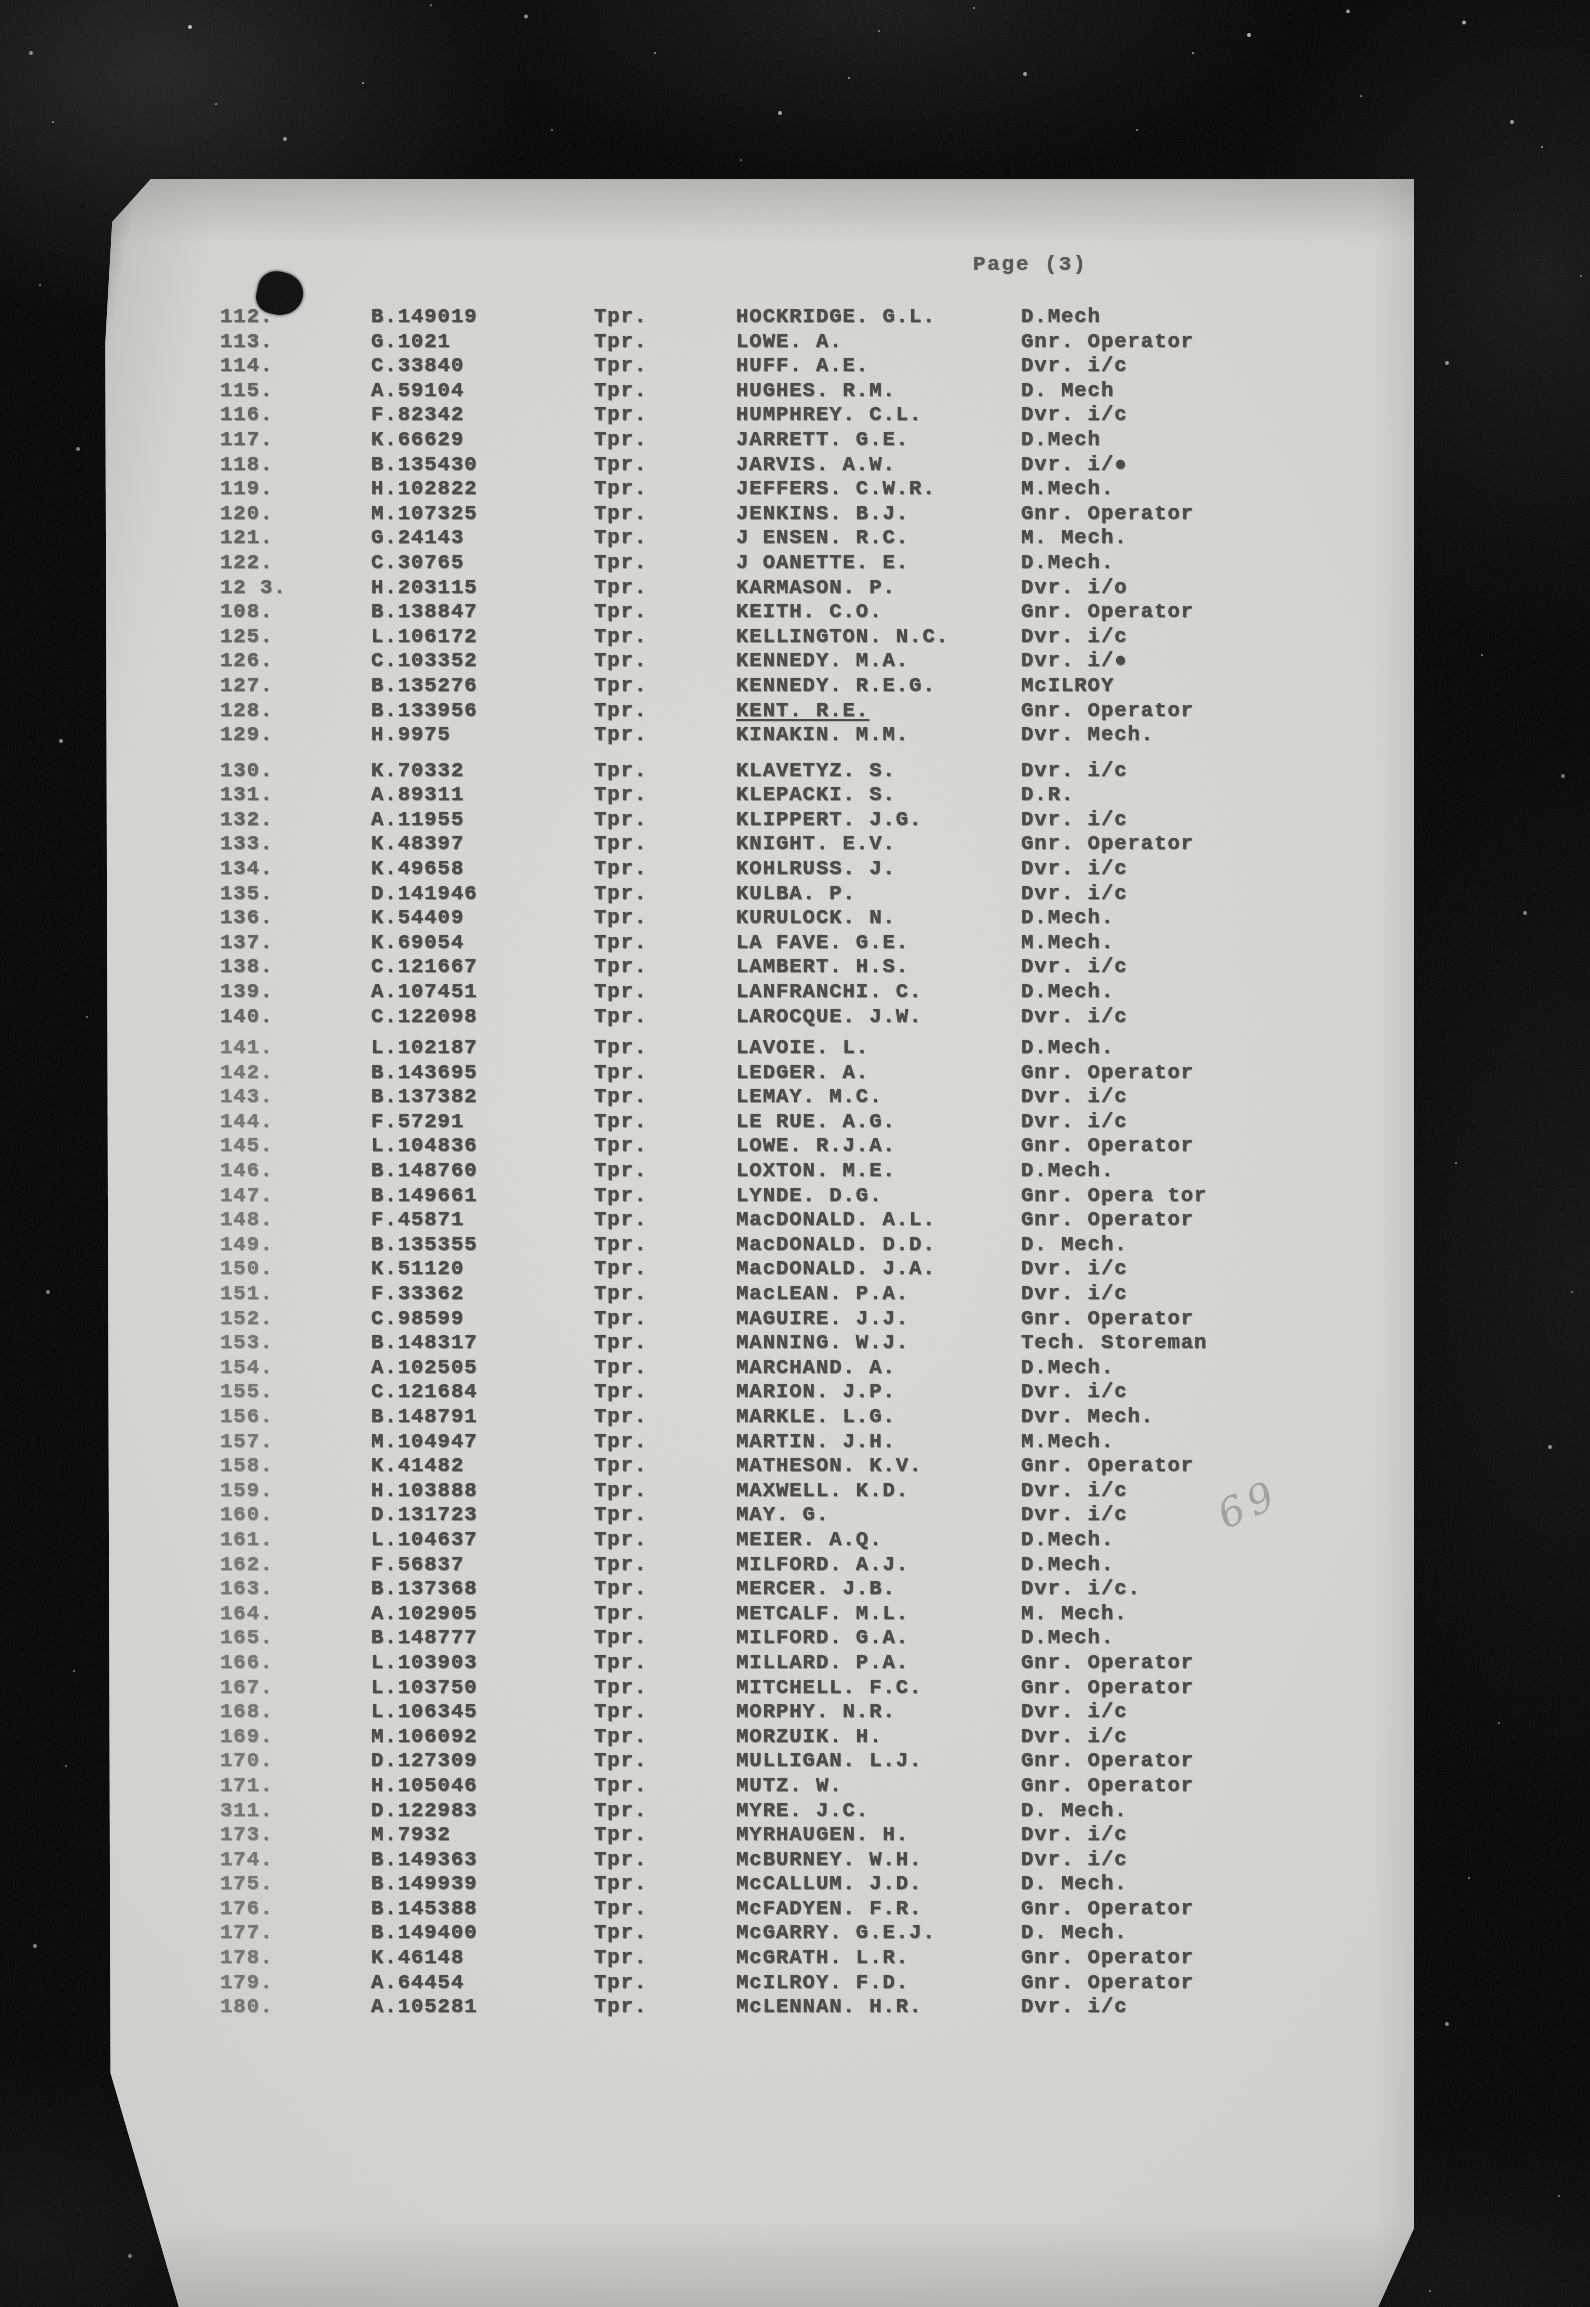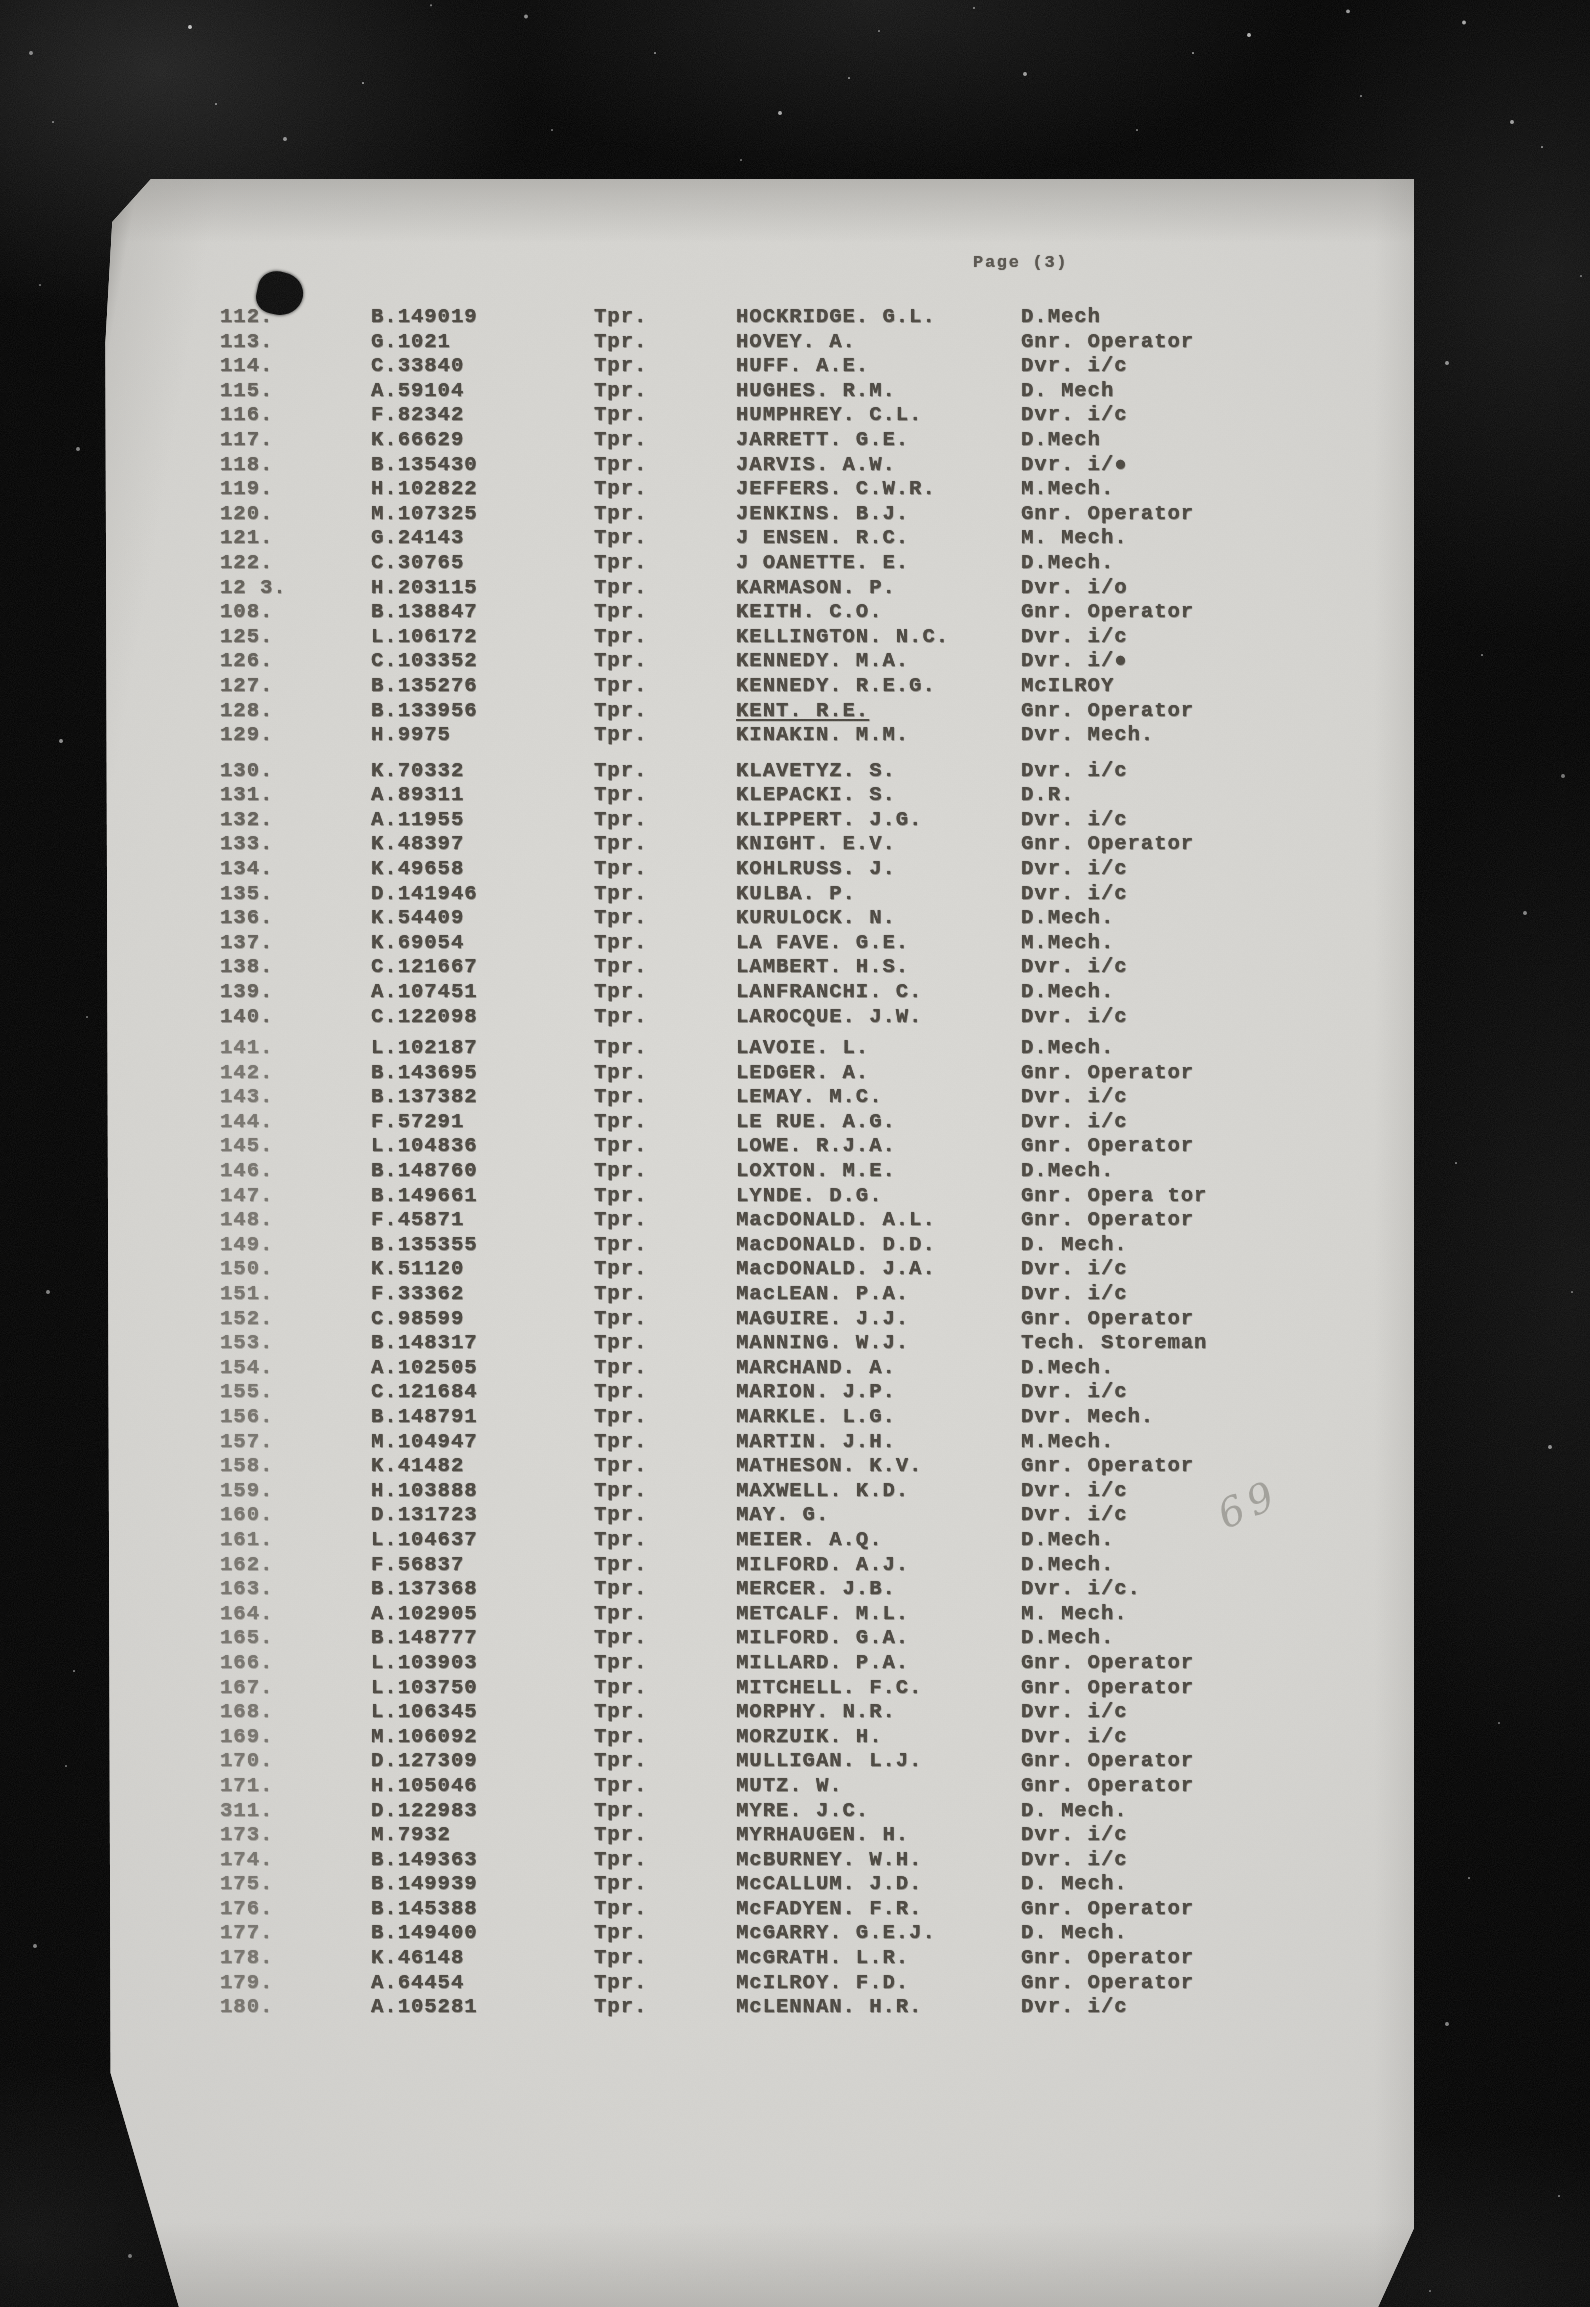--- a/index.html
+++ b/index.html
@@ -56,21 +56,21 @@
   }
   .header-title{
     position:absolute;left:105px;top:72px;
     font-size:22.4px;font-weight:700;letter-spacing:2.6px;white-space:pre;
     text-shadow:0 0 1px rgba(64,60,54,.9);
     -webkit-mask-image:linear-gradient(90deg, rgba(0,0,0,.40) 0%, rgba(0,0,0,.55) 12%, #000 30%);
             mask-image:linear-gradient(90deg, rgba(0,0,0,.40) 0%, rgba(0,0,0,.55) 12%, #000 30%);
   }
   .page-label{
     position:absolute;left:871px;top:74px;
-    font-size:17px;font-weight:700;letter-spacing:1.7px;white-space:pre;
+    font-size:21px;font-weight:700;letter-spacing:1.7px;white-space:pre;
     text-shadow:0 0 1px rgba(64,60,54,.85);opacity:.9;
   }
   .ink-blob{
     position:absolute;left:155px;top:93px;width:46px;height:43px;
     background:#0b0b0b;border-radius:46% 54% 58% 42%;
     transform:rotate(12deg);
     box-shadow:0 0 2.6px 0.9px rgba(12,12,12,.55);
   }
   .roster{position:absolute;left:0;top:126px;width:100%;}
   .group{position:relative;}
@@ -113,21 +113,21 @@
     <span class="cell c-sn">B.149019</span>
     <span class="cell c-rank">Tpr.</span>
     <span class="cell c-name">HOCKRIDGE. G.L.</span>
     <span class="cell c-trade">D.Mech</span>
   </div>
 
   <div class="row">
     <span class="cell c-num">113.</span>
     <span class="cell c-sn">G.1021</span>
     <span class="cell c-rank">Tpr.</span>
-    <span class="cell c-name">HOVEY. A.</span>
+    <span class="cell c-name">LOWE. A.</span>
     <span class="cell c-trade">Gnr. Operator</span>
   </div>
 
   <div class="row">
     <span class="cell c-num">114.</span>
     <span class="cell c-sn">C.33840</span>
     <span class="cell c-rank">Tpr.</span>
     <span class="cell c-name">HUFF. A.E.</span>
     <span class="cell c-trade">Dvr. i/c</span>
   </div>

